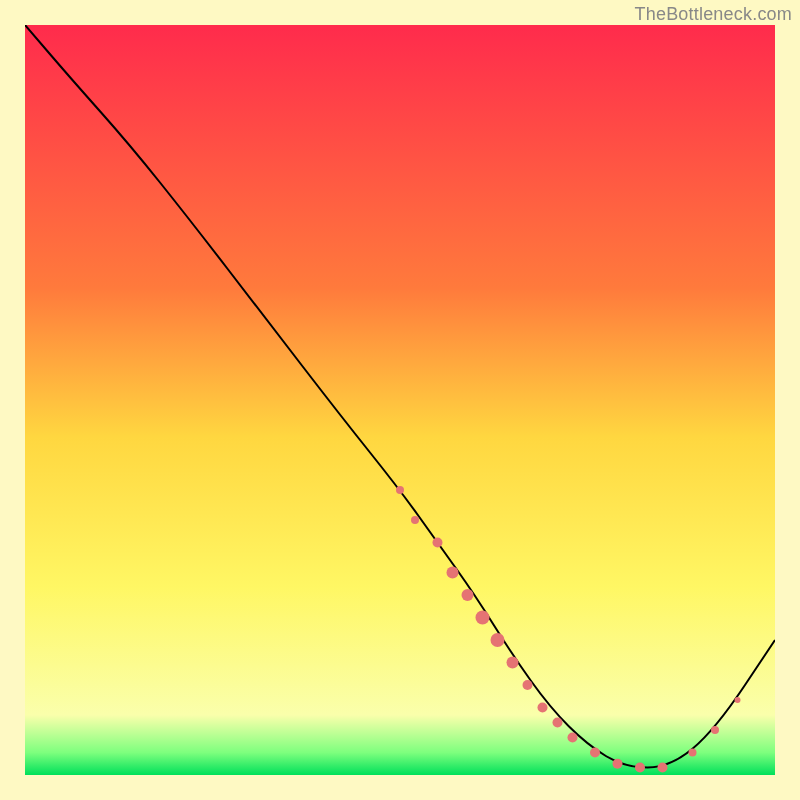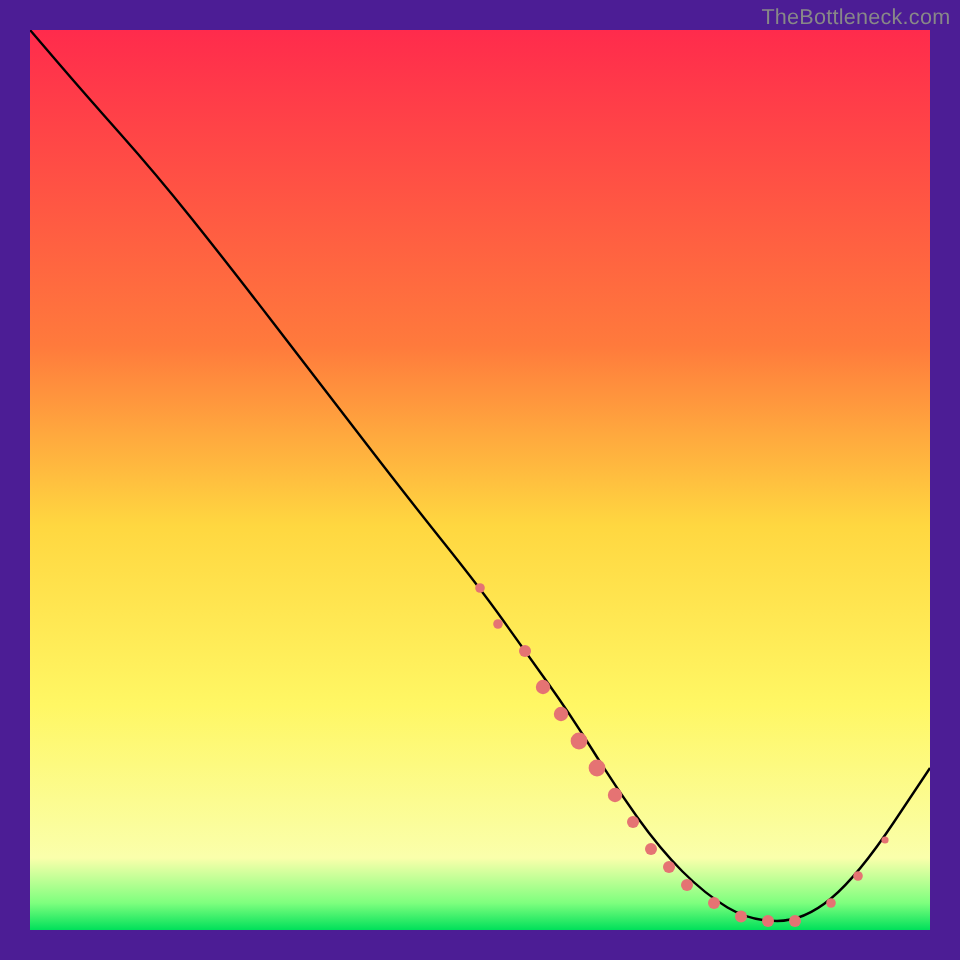--- a/index.html
+++ b/index.html
@@ -7,21 +7,21 @@
     background: #000;
     width: 800px;
     height: 800px;
     overflow: hidden;
     font-family: Arial, sans-serif;
   }
   .container {
     position: relative;
     width: 800px;
     height: 800px;
-    background: #4c1d95;
+    background: #fef9c3;
   }
   .watermark {
     position: absolute;
     top: 4px;
     right: 8px;
     color: #888;
     font-size: 18px;
     font-weight: 500;
     z-index: 10;
     letter-spacing: 0.2px;

